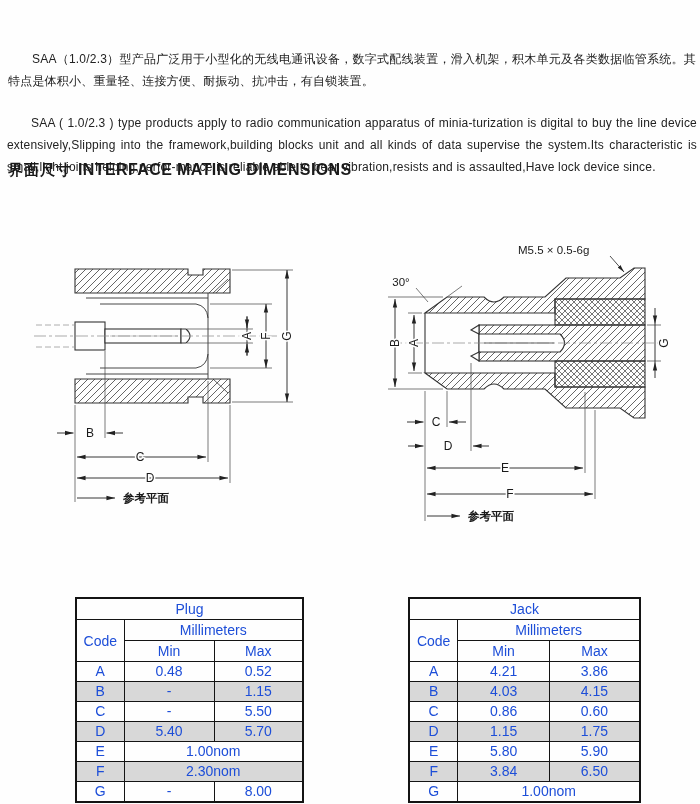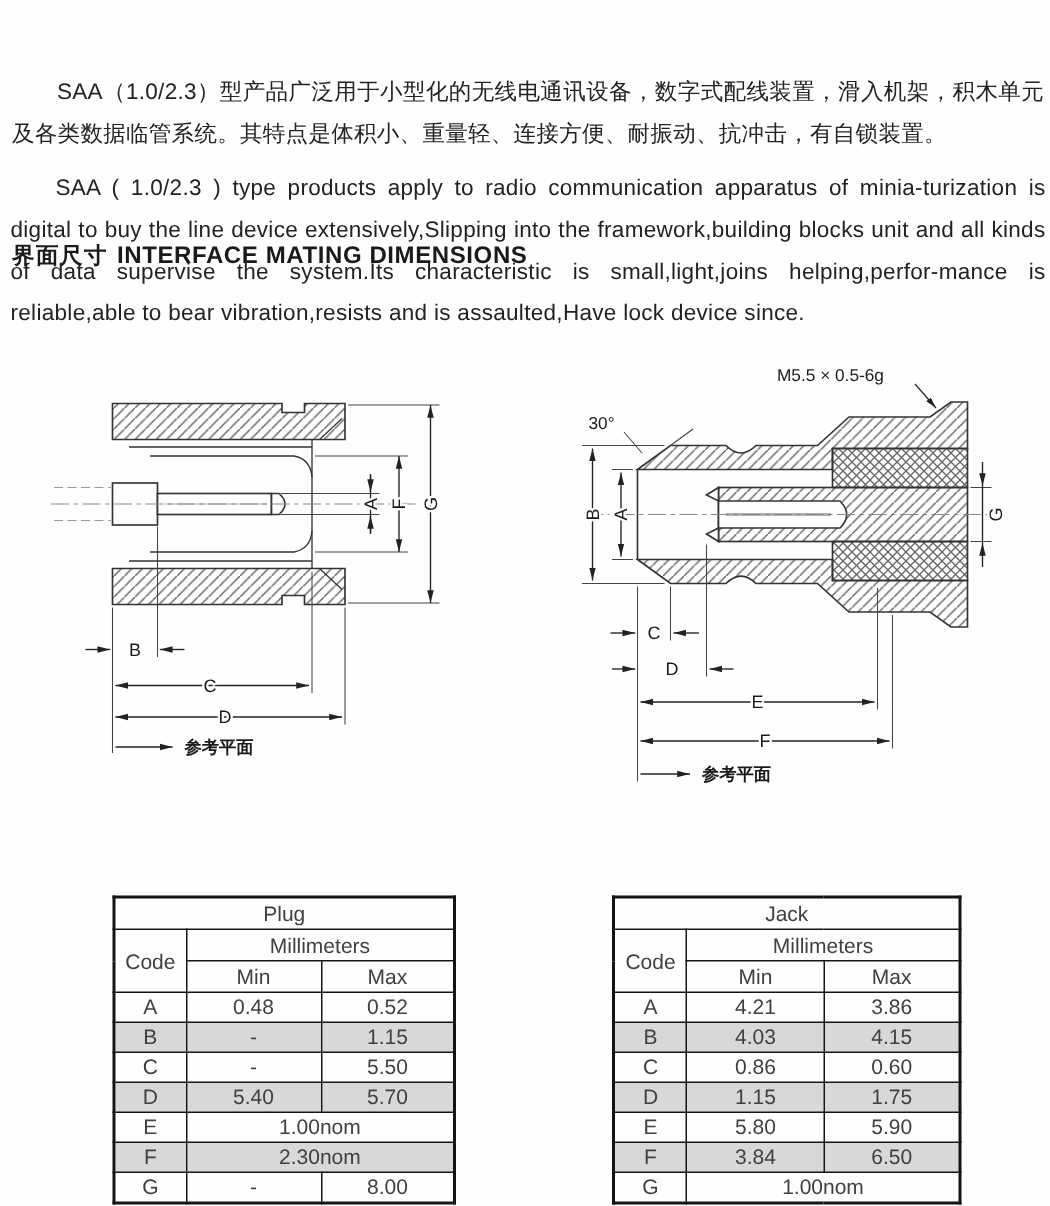--- a/index.html
+++ b/index.html
@@ -1,39 +1,39 @@
 <!DOCTYPE html>
 <html><head>
 <meta charset="utf-8">
 <style>
   html,body{margin:0;padding:0;background:#e8e8e8;}
   .page{
     position:relative;width:700px;height:804px;margin:0 auto;
     background:#fefefe;color:#1a1a1a;overflow:hidden;
     font-family:"Liberation Sans","DejaVu Sans",sans-serif;
   }
-  .para{position:absolute;font-size:15px;line-height:1.85;letter-spacing:.2px;
+  .para{position:absolute;font-size:12px;line-height:1.85;letter-spacing:.2px;
     text-indent:2em;text-align:justify;color:#222;margin-top:42px;}
   .para-zh{left:8px;top:6px;width:688px;}
   .para-en{left:7px;top:70px;width:690px;}
   .section-heading{position:absolute;left:8px;top:161px;font-weight:bold;}
   .section-heading .zh{font-size:15px;letter-spacing:1px;}
   .section-heading .en{font-size:16px;letter-spacing:.4px;margin-left:6px;}
   .fig-label{position:absolute;top:202px;width:130px;text-align:center;
     font-size:15px;color:#222;letter-spacing:1px;}
   .fig-label.plug{left:85px;}
   .fig-label.jack{left:455px;}
   svg.drawing{position:absolute;top:230px;}
   svg.drawing.plug{left:20px;}
   svg.drawing.jack{left:358px;}
   svg text{font-family:"Liberation Sans","DejaVu Sans",sans-serif;}
   .dimlab{font-size:12px;fill:#1a1a1a;paint-order:stroke;stroke:#fefefe;stroke-width:3px;}
   .note{font-size:11.5px;fill:#1a1a1a;}
   table.dims{position:absolute;top:597px;border-collapse:collapse;
-    border:2px solid #141414;text-align:center;font-size:14px;color:#404040;
+    border:2px solid #141414;text-align:center;font-size:14px;color:#1d4ed8;
     table-layout:fixed;}
   table.dims.plug{left:75px;width:227px;}
   table.dims.jack{left:408px;width:233px;}
   table.dims th,table.dims td{border:1px solid #141414;font-weight:normal;
     padding:0;height:19px;line-height:19px;overflow:hidden;white-space:nowrap;}
   table.dims tr.hdr th{height:20px;line-height:20px;}
   table.dims tr.shaded td{background:#d8d8d8;}
   col.c-code{width:48px;} col.c-min{width:90px;} col.c-max{width:89px;}
 </style>
 </head>

